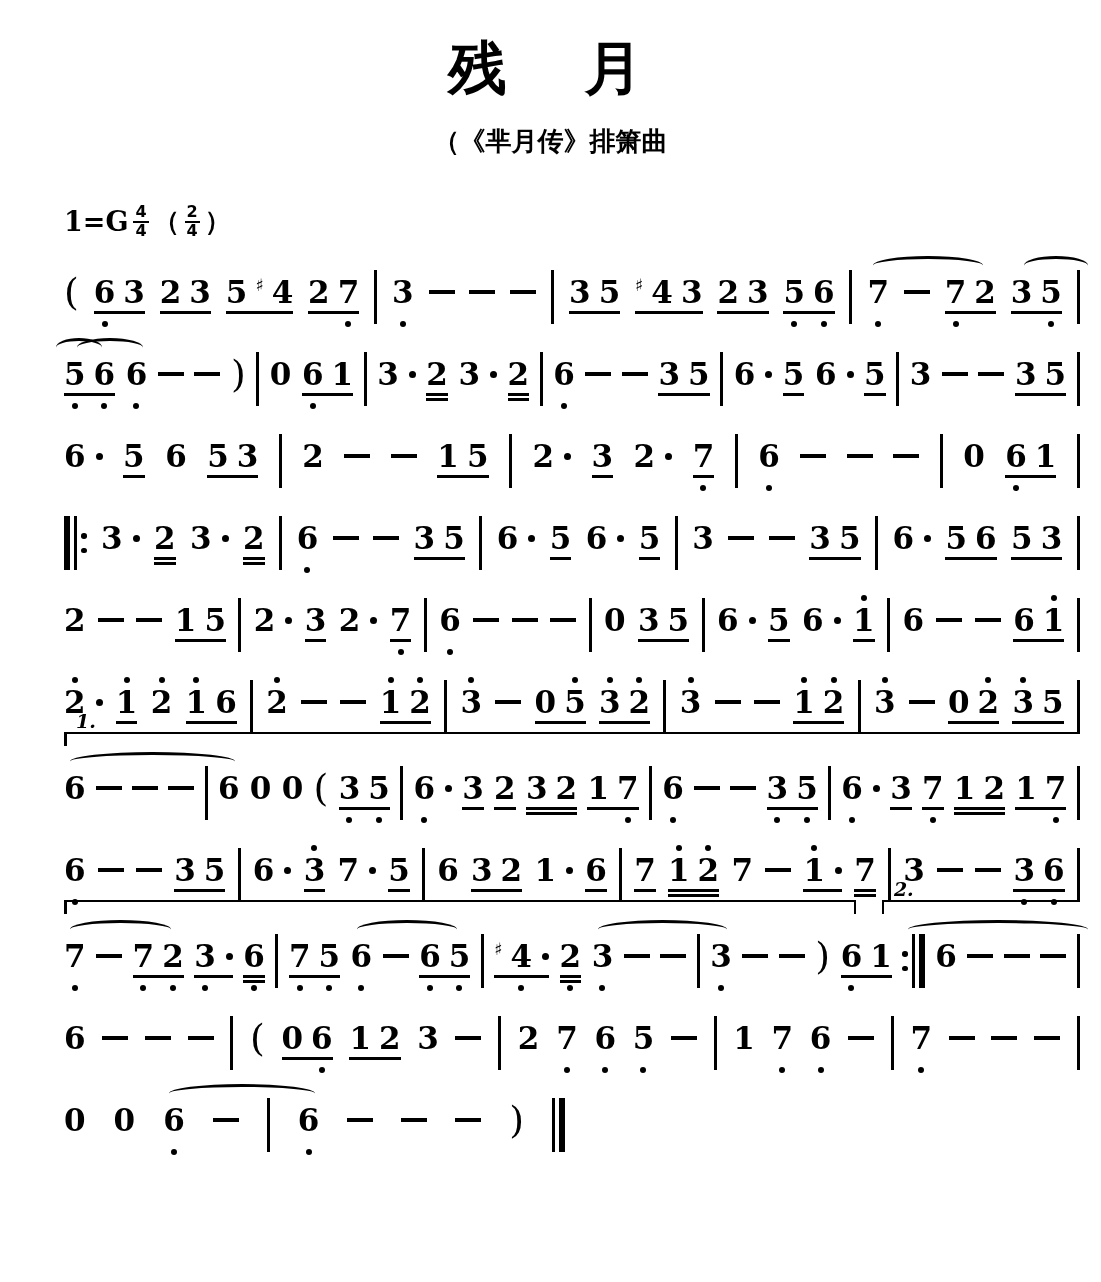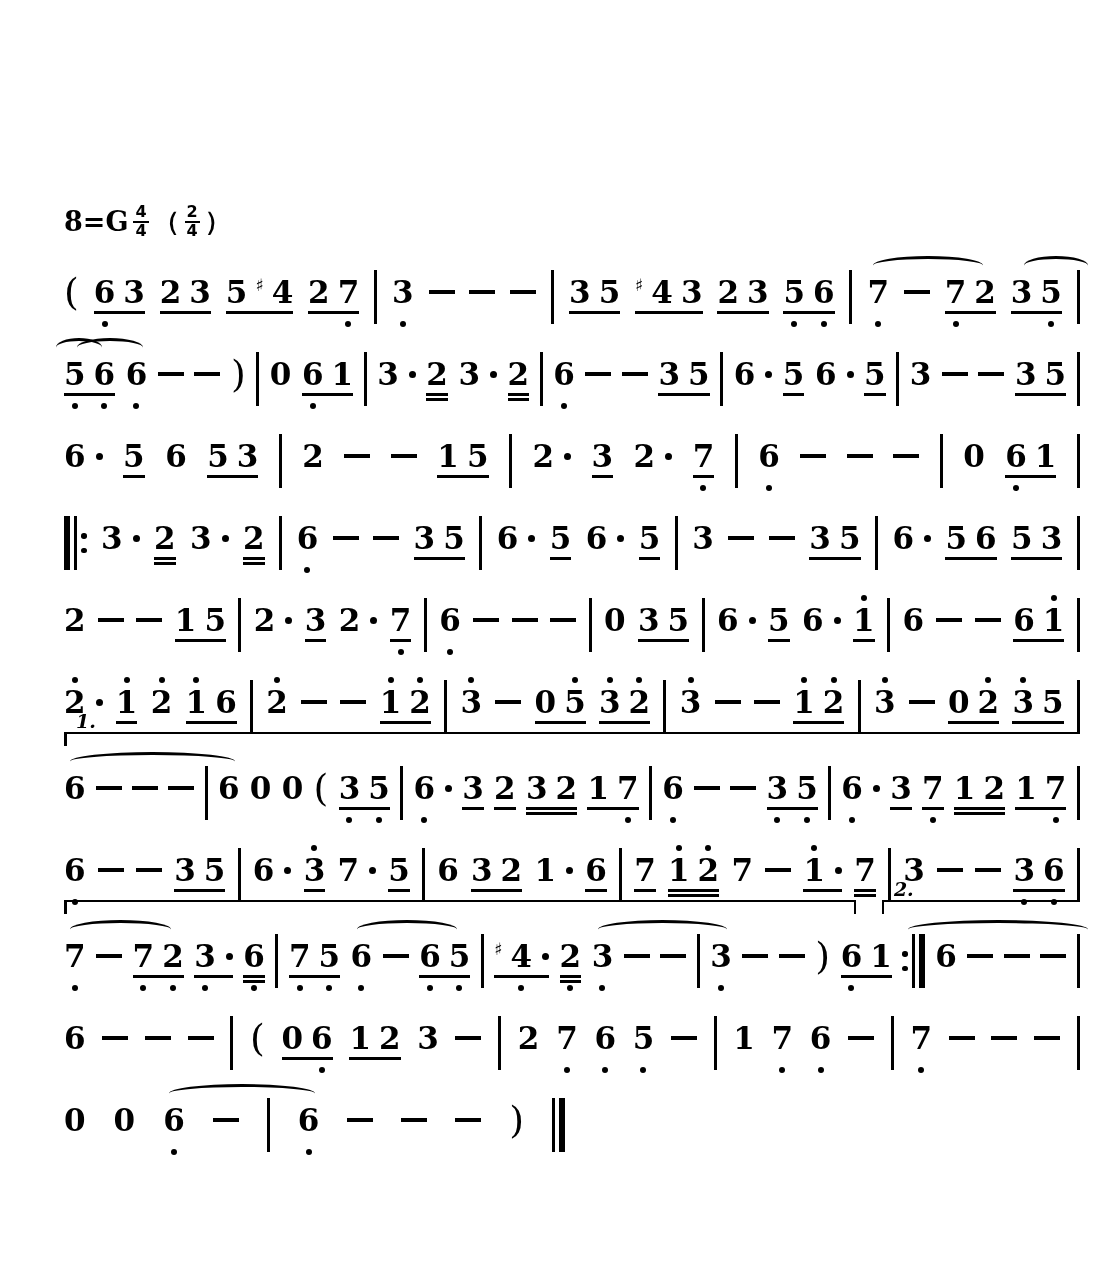--- a/index.html
+++ b/index.html
@@ -64,24 +64,26 @@
   .piano-icon .bk{position:absolute;top:4px;width:7px;height:34px;background:#111;border-radius:0 0 2px 2px;}
   .brand-text{display:flex;flex-direction:column;line-height:1.15;}
   .brand-name{font-size:30px;font-weight:700;font-family:"DejaVu Serif",serif;}
   .brand-domain{font-size:18px;font-weight:700;font-family:"DejaVu Sans",sans-serif;}
 </style>
 </head>
 <body>
 
 <div class="sheet">
 
+  <h1 class="title">残　月</h1>
+  <div class="subtitle">（《芈月传》排箫曲</div>
 
 
   <div class="keysig">
-    <span>8=G</span>
+    <span>1=G</span>
     <span class="frac">
       <span class="num">4</span>
       <span class="den">4</span>
     </span>
     <span class="mparen">（</span>
     <span class="frac">
       <span class="num">2</span>
       <span class="den">4</span>
     </span>
     <span class="mparen">）</span>

